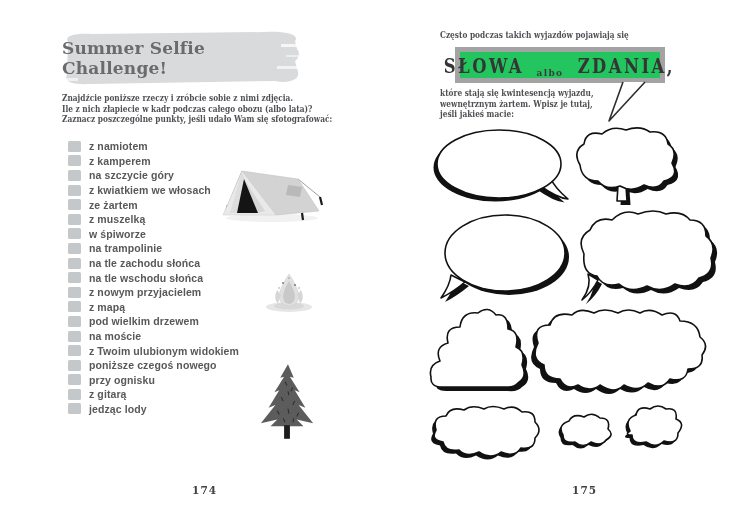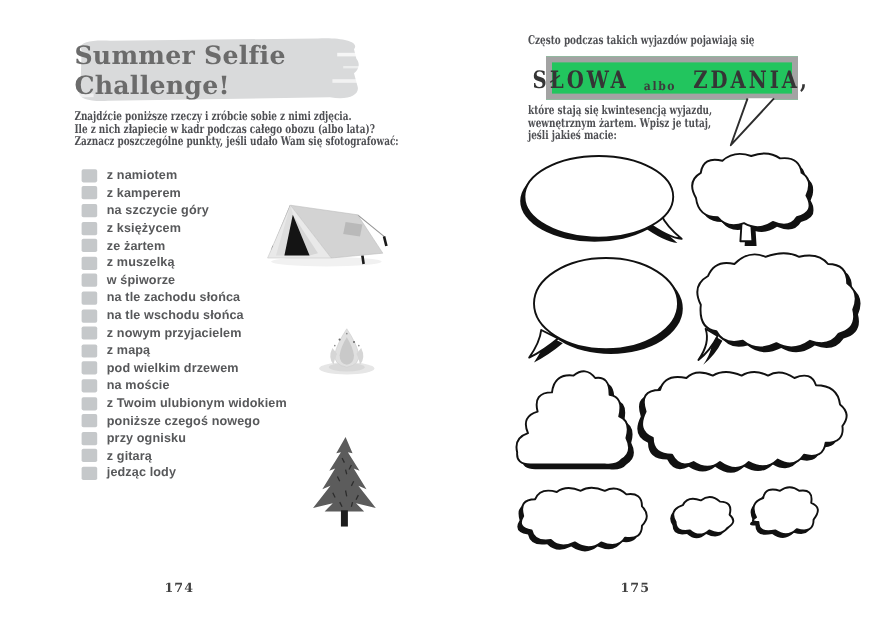--- a/index.html
+++ b/index.html
@@ -5,41 +5,41 @@
   * { margin:0; padding:0; box-sizing:border-box; }
   html,body { background:#ffffff; }
   body { width:730px; height:514px; font-family:"DejaVu Serif", serif; }
   .spread { position:relative; width:730px; height:514px; background:#ffffff; overflow:hidden; }
 
   
   .brush-wrap { position:absolute; left:62px; top:31px; width:240px; height:55px; }
   .brush-wrap svg { position:absolute; left:0; top:0; }
   .page-title { position:absolute; left:0; top:0; width:240px; height:53px;
     display:flex; align-items:center; justify-content:center;
-    font-family:"DejaVu Serif", serif; font-weight:bold; font-size:21px;
+    font-family:"DejaVu Serif", serif; font-weight:bold; font-size:17px;
     letter-spacing:.2px; color:#6b6b6b; }
 
   .serif-block { font-family:"DejaVu Serif", serif; font-weight:bold; color:#4f5054;
     font-size:10px; line-height:10.6px; transform:scaleX(.74); transform-origin:left top;
     white-space:nowrap; }
   .intro { position:absolute; left:62px; top:93px; }
 
   .checklist { position:absolute; left:68px; top:139px; list-style:none; }
   .checklist li { height:14.6px; display:flex; align-items:center; }
   .cbox { width:13px; height:11px; background:#c5c8ca; border-radius:1.5px; flex:0 0 13px; }
   .clabel { margin-left:8px; font-family:"Liberation Sans", sans-serif; font-weight:bold;
     font-size:10.5px; letter-spacing:.1px; color:#57585a; white-space:nowrap; }
 
   .illus { position:absolute; }
   #tent  { left:222px; top:166px; }
   #fire  { left:264px; top:271px; }
   #tree  { left:256px; top:361px; }
 
   .pagenum { position:absolute; top:484px; font-family:"DejaVu Serif", serif; font-weight:bold;
-    font-size:10.5px; letter-spacing:1px; color:#414141; text-align:left; width:80px; }
+    font-size:10.5px; letter-spacing:1px; color:#414141; text-align:right; width:80px; }
   .pagenum.left  { left:137px; }
   .pagenum.right { left:517px; }
 
   
   .lead { position:absolute; left:440px; top:30px; }
   .words-box { position:absolute; left:455px; top:47px; width:210px; height:36px;
     border:5px solid #a3a3a3; background:#22c55e; display:flex; align-items:flex-end;
     justify-content:center; z-index:2; }
   .w-big { font-family:"DejaVu Serif", serif; font-weight:bold; color:#353535;
     font-size:20px; letter-spacing:3px; transform:scaleX(.82); transform-origin:center; white-space:nowrap; }
@@ -92,33 +92,37 @@
     <li>
         <span class="cbox"></span>
         <span class="clabel">z kamperem</span>
       </li>
     <li>
         <span class="cbox"></span>
         <span class="clabel">na szczycie góry</span>
       </li>
     <li>
         <span class="cbox"></span>
-        <span class="clabel">z księżycem</span>
+        <span class="clabel">z kwiatkiem we włosach</span>
       </li>
     <li>
         <span class="cbox"></span>
         <span class="clabel">ze żartem</span>
       </li>
     <li>
         <span class="cbox"></span>
         <span class="clabel">z muszelką</span>
       </li>
     <li>
         <span class="cbox"></span>
         <span class="clabel">w śpiworze</span>
+      </li>
+    <li>
+        <span class="cbox"></span>
+        <span class="clabel">na trampolinie</span>
       </li>
     <li>
         <span class="cbox"></span>
         <span class="clabel">na tle zachodu słońca</span>
       </li>
     <li>
         <span class="cbox"></span>
         <span class="clabel">na tle wschodu słońca</span>
       </li>
     <li>

